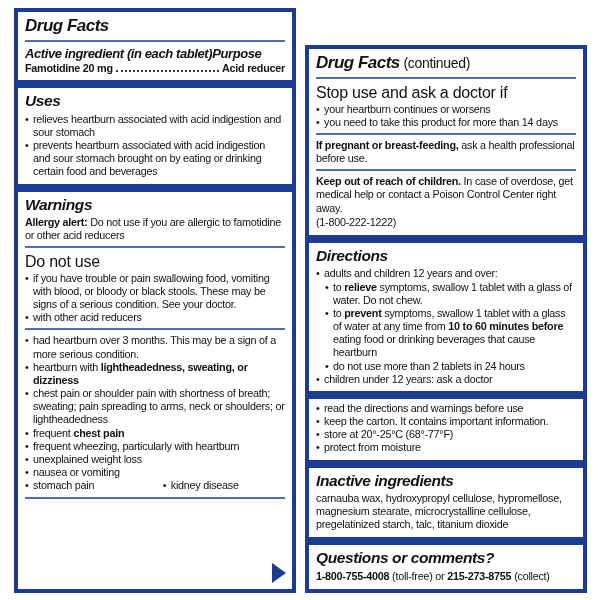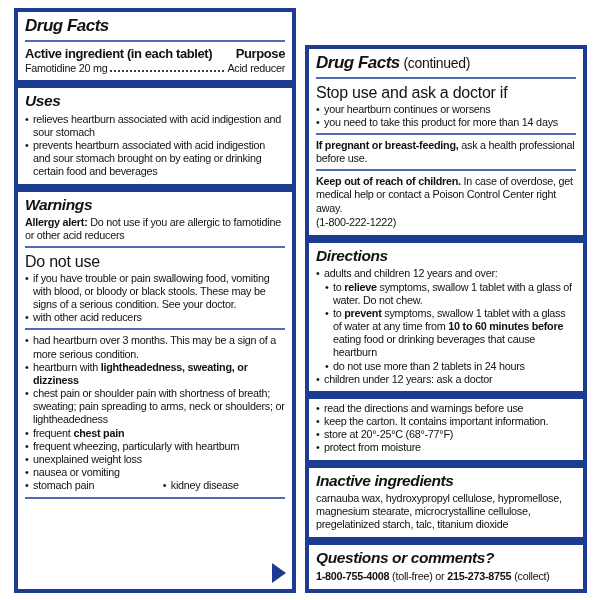--- a/index.html
+++ b/index.html
@@ -11,23 +11,23 @@
   .col{flex:1;display:flex;flex-direction:column;gap:0;min-width:0;}
   .col[data-col="1"]{justify-content:flex-end;}
   .box{box-sizing:border-box;border:4px solid var(--accent);background:#fff;
        padding:3px 7px 5px 7px;position:relative;}
   .col[data-col="0"] .box:nth-child(3){flex:1;}
   .h1{font-style:italic;font-weight:bold;font-size:17px;line-height:1.25;letter-spacing:-0.5px;}
   .h1 .suffix{font-style:normal;font-weight:normal;font-size:14px;letter-spacing:-0.3px;}
   .h2{font-style:italic;font-weight:bold;font-size:15.5px;line-height:1.25;
       letter-spacing:-0.4px;margin:0 0 2px 0;}
   .rule{border:none;border-top:2px solid var(--rule);margin:4px 0 4px 0;height:0;}
-  .ahdr{display:flex;justify-content:space-between;font-weight:bold;
+  .ahdr{display:flex;font-style:italic;font-weight:bold;
         font-size:13px;letter-spacing:-0.4px;margin-top:1px;}
-  .leader{display:flex;align-items:flex-start;}
+  .leader{display:flex;align-items:flex-start;font-weight:bold;}
   .leader .fill{flex:1;align-self:flex-end;border-bottom:2px dotted #3a3a3a;
                 margin:0 3px 3px 3px;}
   .sub{font-weight:normal;font-size:16px;margin:1px 0 0 0;}
   .p{margin:1px 0 1px 0;}
   .b{font-weight:bold;}
   .bullets{margin:0;}
   .bi{display:flex;align-items:flex-start;}
   .bi .dot{flex:none;width:8px;}
   .bi.ind{margin-left:9px;}
   .bi .bt{flex:1;min-width:0;}

